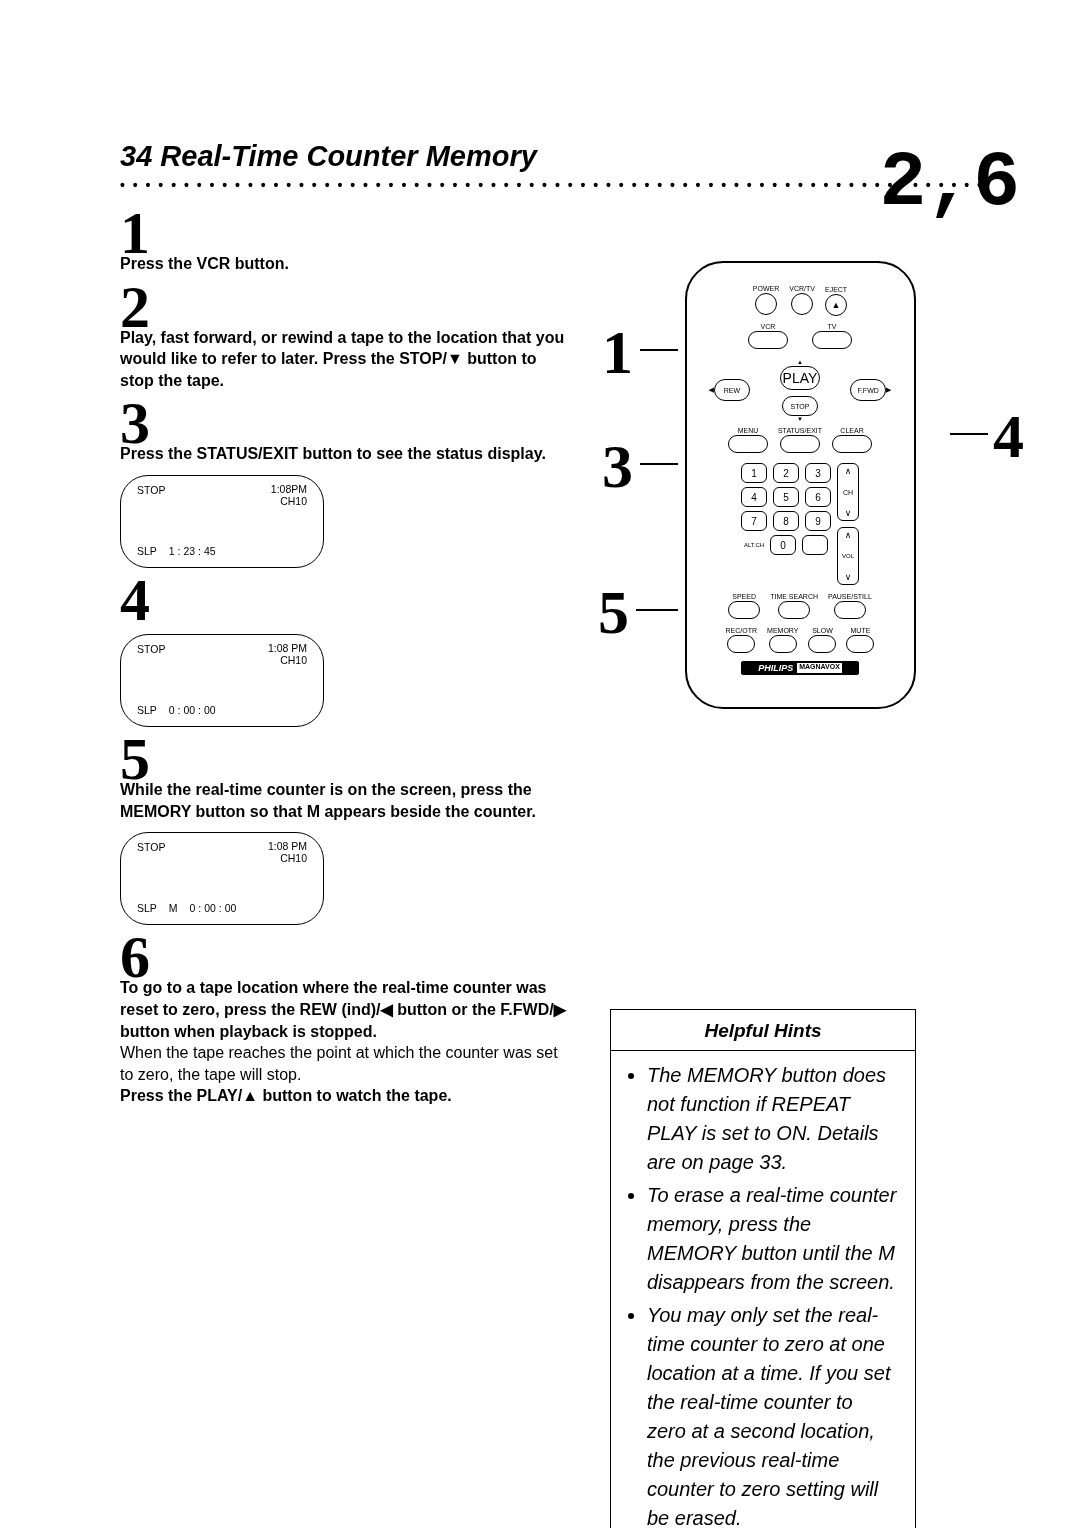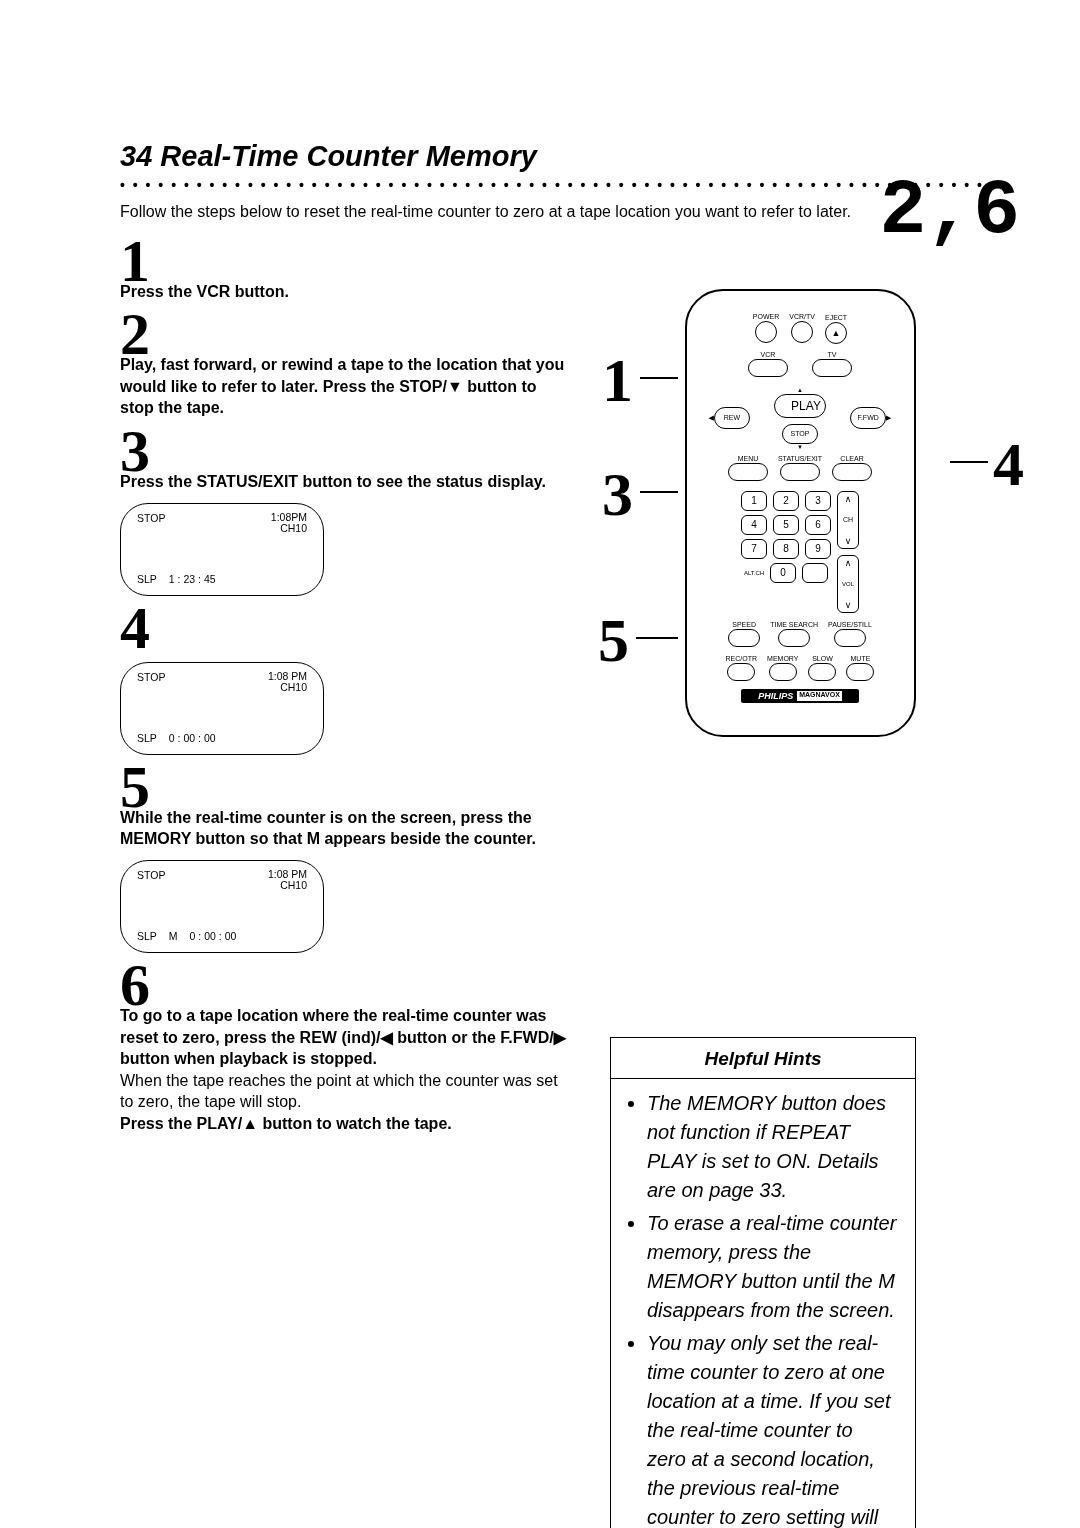--- a/index.html
+++ b/index.html
@@ -159,21 +159,20 @@
 </style>
 </head>
 <body>
 
 <div class="page">
   <h1 class="title">
     <span class="page-num">34</span>
     <span>Real-Time Counter Memory</span>
   </h1>
   <div class="dot-line">• • • • • • • • • • • • • • • • • • • • • • • • • • • • • • • • • • • • • • • • • • • • • • • • • • • • • • • • • • • • • • • • • • • • • • • • • • • • • • • • • • • • • • • •</div>
-  <div class="intro">Follow the steps below to reset the real-time counter to zero at a tape location you want to refer to later.</div>
 
   <div class="columns">
     <div class="left">
 
       <div class="step-num">1</div>
       <div class="step-text bold">Press the VCR button.</div>
 
       <div class="step-num">2</div>
       <div class="step-text bold">Play, fast forward, or rewind a tape to the location that you would like to refer to later. Press the STOP/▼ button to stop the tape.</div>
 
@@ -260,21 +259,21 @@
             <div><div class="lbl">VCR/TV</div><div class="circ"></div></div>
             <div><div class="lbl">EJECT</div><div class="circ">▲</div></div>
           </div>
           <div class="row" style="margin-top:6px; gap:24px;">
             <div><div class="lbl">VCR</div><div class="pill"></div></div>
             <div><div class="lbl">TV</div><div class="pill"></div></div>
           </div>
           <div style="margin-top:8px; position:relative; height:62px;">
             <div style="position:absolute; left:50%; top:0; transform:translateX(-50%);">
               <div class="lbl" style="font-size:6px;">▲</div>
-              <div style="width:38px;height:22px;border:1.5px solid #000;border-radius:12px;font-size:12px;display:flex;align-items:center;justify-content:center;padding-left:12px;">PLAY</div>
+              <div style="width:38px;height:22px;border:1.5px solid #000;border-radius:12px;font-size:14px;display:flex;align-items:center;justify-content:center;">PLAY</div>
             </div>
             <div style="position:absolute; left:6px; top:20px; display:flex; align-items:center;">
               <span style="font-size:7px;">◀</span>
               <div style="width:34px;height:20px;border:1.5px solid #000;border-radius:11px;font-size:7px;display:flex;align-items:center;justify-content:center;">REW</div>
             </div>
             <div style="position:absolute; right:6px; top:20px; display:flex; align-items:center;">
               <div style="width:34px;height:20px;border:1.5px solid #000;border-radius:11px;font-size:7px;display:flex;align-items:center;justify-content:center;">F.FWD</div>
               <span style="font-size:7px;">▶</span>
             </div>
             <div style="position:absolute; left:50%; bottom:-2px; transform:translateX(-50%);">

